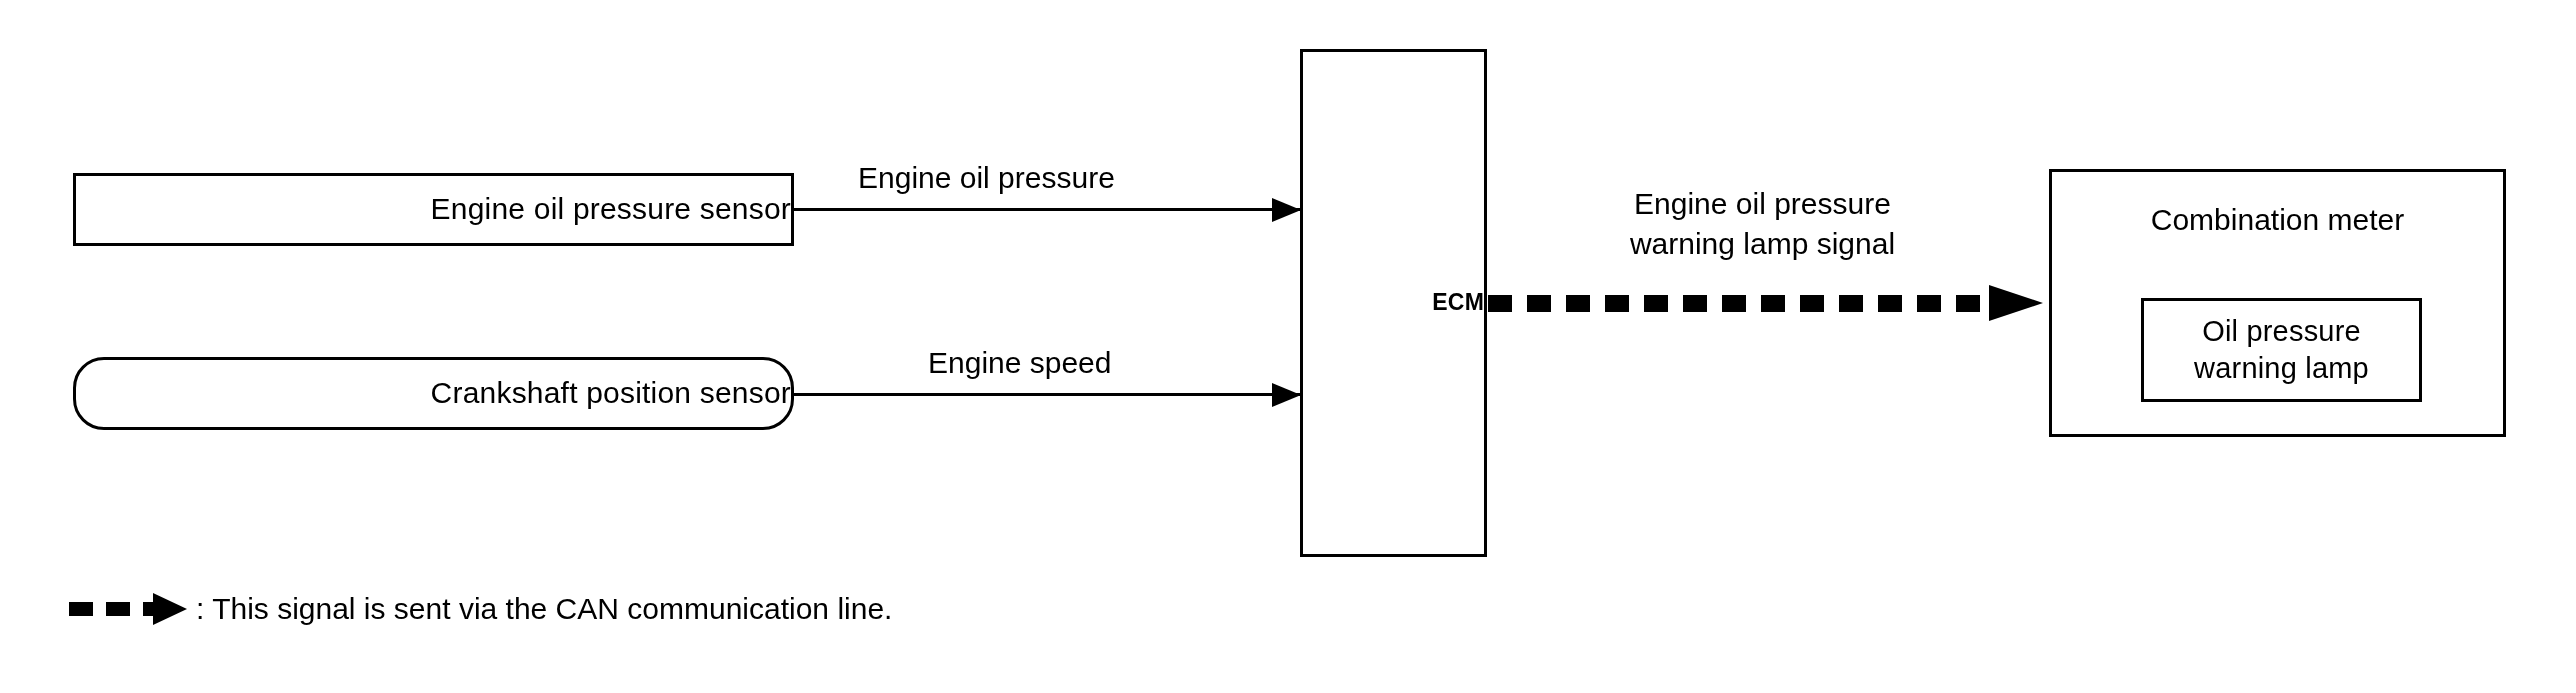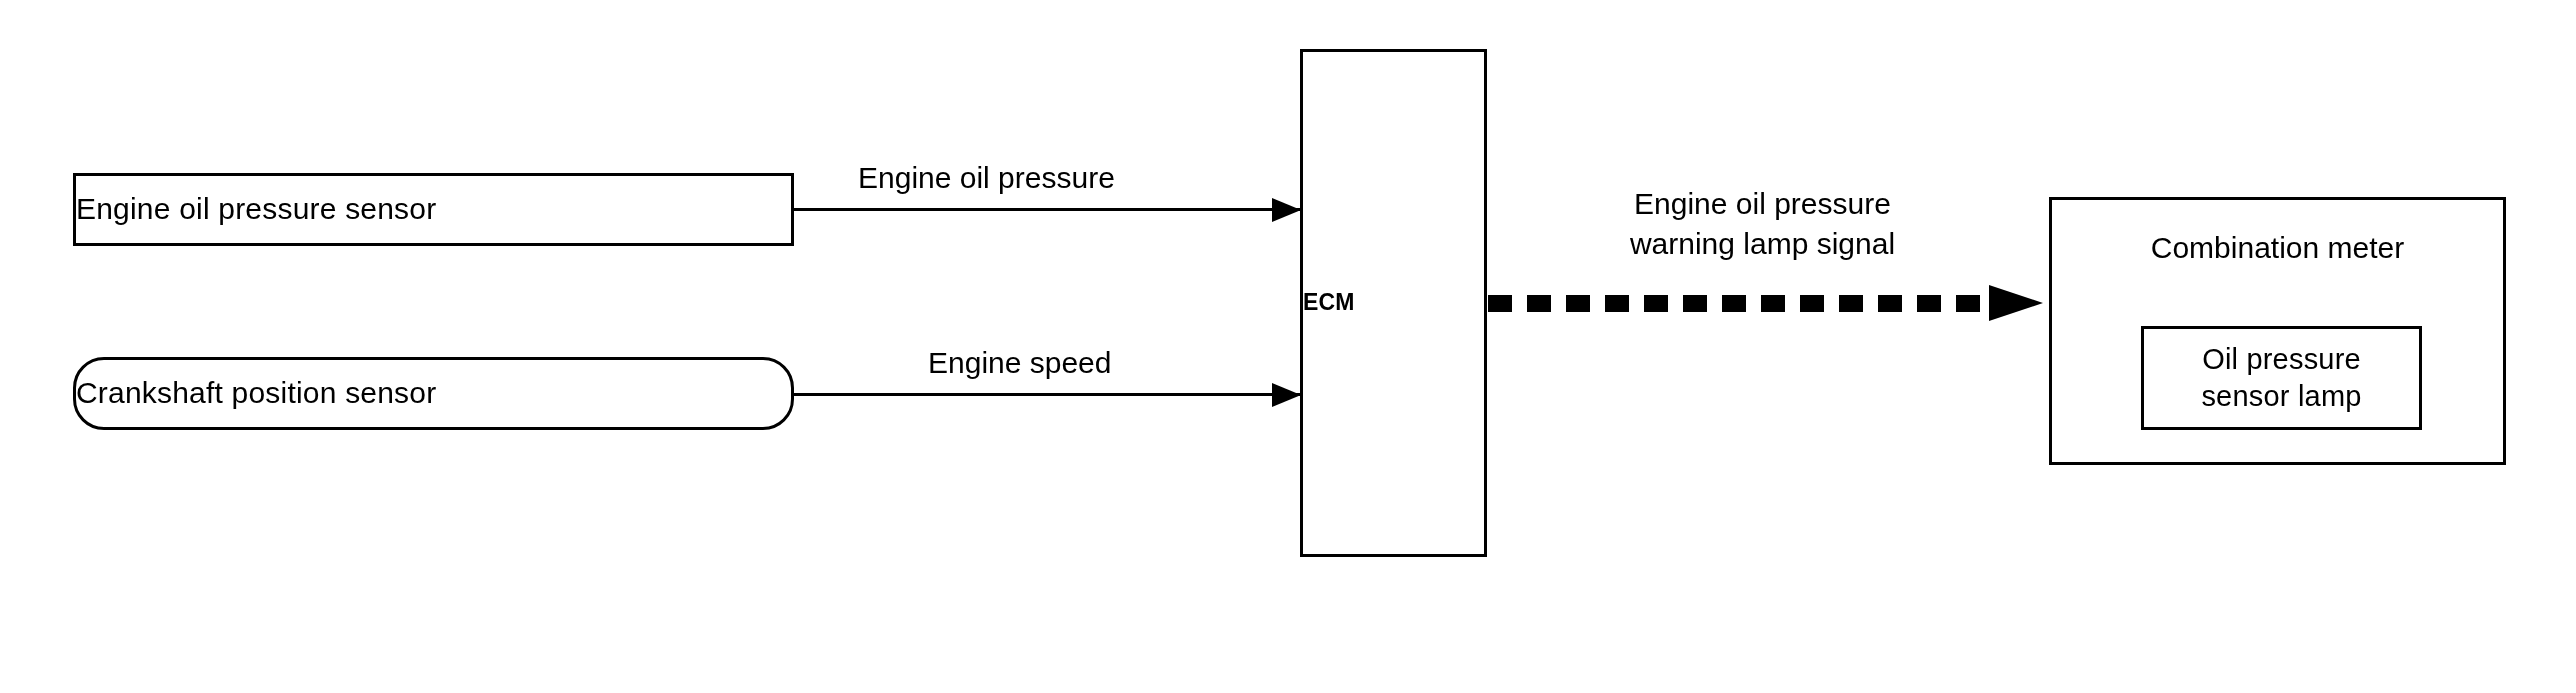--- a/index.html
+++ b/index.html
@@ -18,21 +18,21 @@
   }
 
   
   .box {
     position: absolute;
     border: 3.8px solid #000000;
     background: #ffffff;
     box-sizing: border-box;
     display: flex;
     align-items: center;
-    justify-content: flex-start;
+    justify-content: flex-end;
   }
 
   .box-label {
     font-size: 30px;
     line-height: 1.28;
     text-align: center;
     white-space: pre;
     letter-spacing: 0.2px;
   }
 
@@ -51,21 +51,20 @@
     left: 1300px; top: 49px;
     width: 187px; height: 508px;
   }
   #ecm-box .box-label { font-size: 23px; font-weight: bold; }
 
   
   #combination-meter {
     left: 2049px; top: 169px;
     width: 457px; height: 268px;
     display: block;
-    margin-top: 28px;
   }
   #combination-meter-title {
     position: absolute;
     left: 0; right: 0;
     top: 31px;
     text-align: center;
     font-size: 30px;
   }
   #warning-lamp-box {
     position: absolute;
@@ -214,19 +213,26 @@
 warning lamp signal</div>
   <div id="can-arrow">
     <div class="can-bar"></div>
     <div class="can-head"></div>
   </div>
 
   <div class="box" id="combination-meter">
     <div id="combination-meter-title">Combination meter</div>
     <div id="warning-lamp-box">
       <span class="box-label">Oil pressure
-sensor lamp</span>
+warning lamp</span>
     </div>
   </div>
 
+  <div id="legend">
+    <div id="legend-icon">
+      <div class="can-bar"></div>
+      <div class="can-head"></div>
+    </div>
+    <div id="legend-text">: This signal is sent via the CAN communication line.</div>
+  </div>
 
 </div>
 
 
 </body></html>

